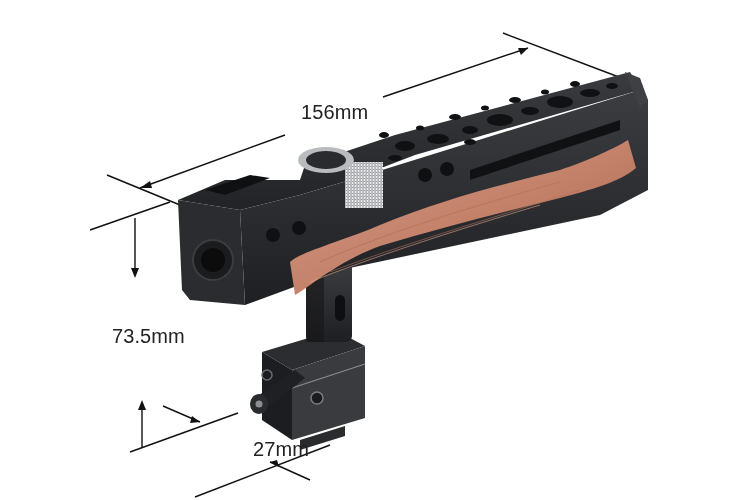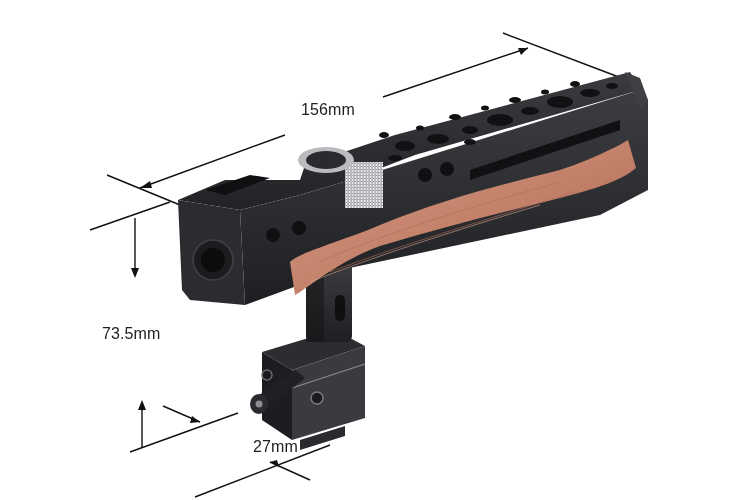--- a/index.html
+++ b/index.html
@@ -1,18 +1,18 @@
 <!DOCTYPE html>
 <html><head>
   <meta charset="utf-8">
   <style>
     html, body { margin: 0; padding: 0; background: #ffffff; }
     body { width: 750px; height: 500px; overflow: hidden; position: relative; font-family: "Liberation Sans", sans-serif; }
     .stage { position: absolute; left: 0; top: 0; width: 750px; height: 500px; }
-    .dim-label { position: absolute; font-size: 16px; color: #222222; font-family: "Liberation Sans", sans-serif; letter-spacing: 0.1px; }
+    .dim-label { position: absolute; font-size: 20px; color: #222222; font-family: "Liberation Sans", sans-serif; letter-spacing: 0.1px; }
     svg { position: absolute; left: 0; top: 0; }
   </style>
 </head>
 <body>
 
 <div class="stage">
   <svg width="750" height="500" viewBox="0 0 750 500">
     <defs>
       <linearGradient id="woodGrad" x1="0" y1="0" x2="1" y2="1">
         <stop offset="0" stop-color="#d49a83"></stop>
@@ -137,15 +137,15 @@
 
     <g>
       <path d="M 290 262 C 300 252, 340 242, 380 225 C 440 200, 500 185, 560 170 C 590 160, 615 148, 628 140 L 636 168 C 620 182, 590 190, 560 198 C 500 213, 440 228, 380 246 C 340 260, 305 290, 295 295 Z" fill="url(#woodGrad)"></path>
       <path d="M 320 262 C 380 235, 460 210, 560 182" stroke="#b26f5a" stroke-width="1" fill="none" opacity="0.7"></path>
       <path d="M 330 272 C 400 245, 480 222, 580 190" stroke="#b26f5a" stroke-width="1" fill="none" opacity="0.6"></path>
       <path d="M 310 282 C 370 258, 450 232, 540 205" stroke="#dba892" stroke-width="1" fill="none" opacity="0.6"></path>
     </g>
   </svg>
 
   <span class="dim-label" style="left:301px; top:101px;">156mm</span>
-  <span class="dim-label" style="left:102px; top:325px;">73.5mm</span>
+  <span class="dim-label" style="left:112px; top:325px;">73.5mm</span>
   <span class="dim-label" style="left:218px; top:438px;margin-left:35px;">27mm</span>
 </div>
 
 </body></html>

